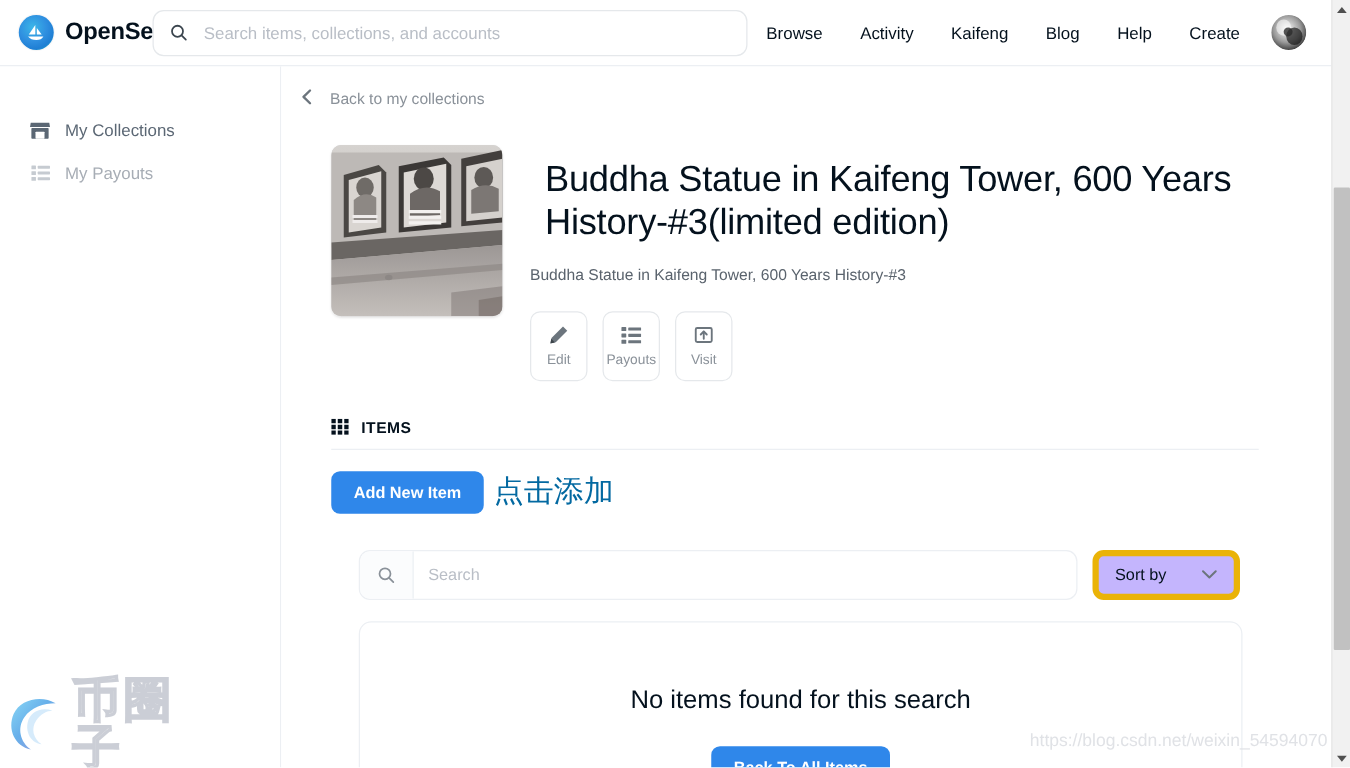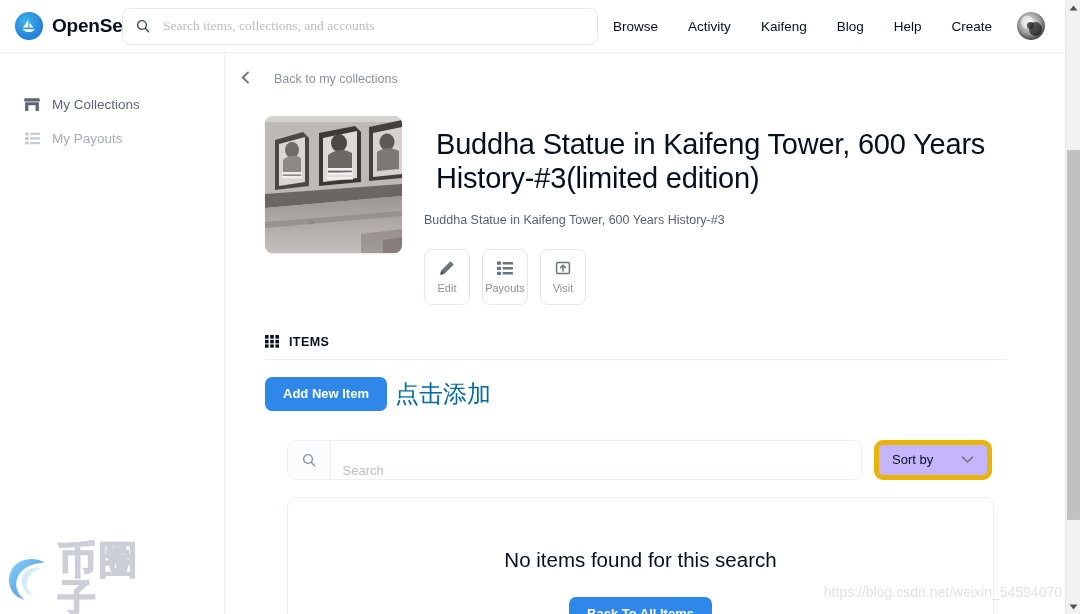--- a/index.html
+++ b/index.html
@@ -37,21 +37,21 @@
     margin-left: 10px;
     width: 528px; height: 37px;
     border: 1px solid #e5e8eb; border-radius: 9px;
     background: #fff;
     display: flex; align-items: center;
     padding: 0 12px;
   }
   .nav-search .sicon { flex: none; margin-right: 10px; color:#04111d; opacity:.78; display:flex; }
   .nav-search input {
     border: none; outline: none; background: transparent;
-    font-family: Liberation Serif, serif;
+    font-family: Liberation Sans, sans-serif;
     font-size: 13.5px; color: #3b82f6; width: 100%;
   }
   .nav-search input::placeholder { color: #b9bec6; }
 
   .nav-links {
     margin-left: auto;
     display: flex; align-items: center; gap: 0px;
     padding-right: 6px;
   }
   .nav-links a {
@@ -88,21 +88,21 @@
   
   .main {
     position: absolute; top: 53px; left: 225px;
     width: 840px; height: 561px;
     background: #fff;
     padding: 0;
     overflow: hidden;
   }
 
   .backlink {
-    display: flex; align-items: center; gap: 24px;
+    display: flex; align-items: center; gap: 14px;
     padding: 18px 0 0 16px;
     font-size: 12.5px; color: #8a9199;
     cursor: pointer; width: max-content;
   }
   .backlink .chev { font-size: 13px; color: #6c757d; font-weight: 700; line-height: 1; }
 
   .collection-head {
     display: flex; gap: 22px; padding: 30px 0 0 40px;
   }
   .coll-thumb {
@@ -161,21 +161,21 @@
   }
 
   
   .filter-row {
     display: flex; align-items: center; gap: 12px;
     padding-left: 62px; margin-top: 29px;
   }
   .item-search {
     width: 575px; height: 40px;
     border: 1px solid #eceff3; border-radius: 9px;
-    display: flex; align-items: flex-end; background:#fff;
+    display: flex; align-items: center; background:#fff;
     overflow:hidden;
   }
   .item-search .isicon {
     width: 46px; height: 100%;
     display:flex; align-items:center; justify-content:center;
     border-right: 1px solid #eceff3;
     background: #fbfcfd; color:#8a9199;
   }
   .item-search input {
     border:none; outline:none; background:transparent;

